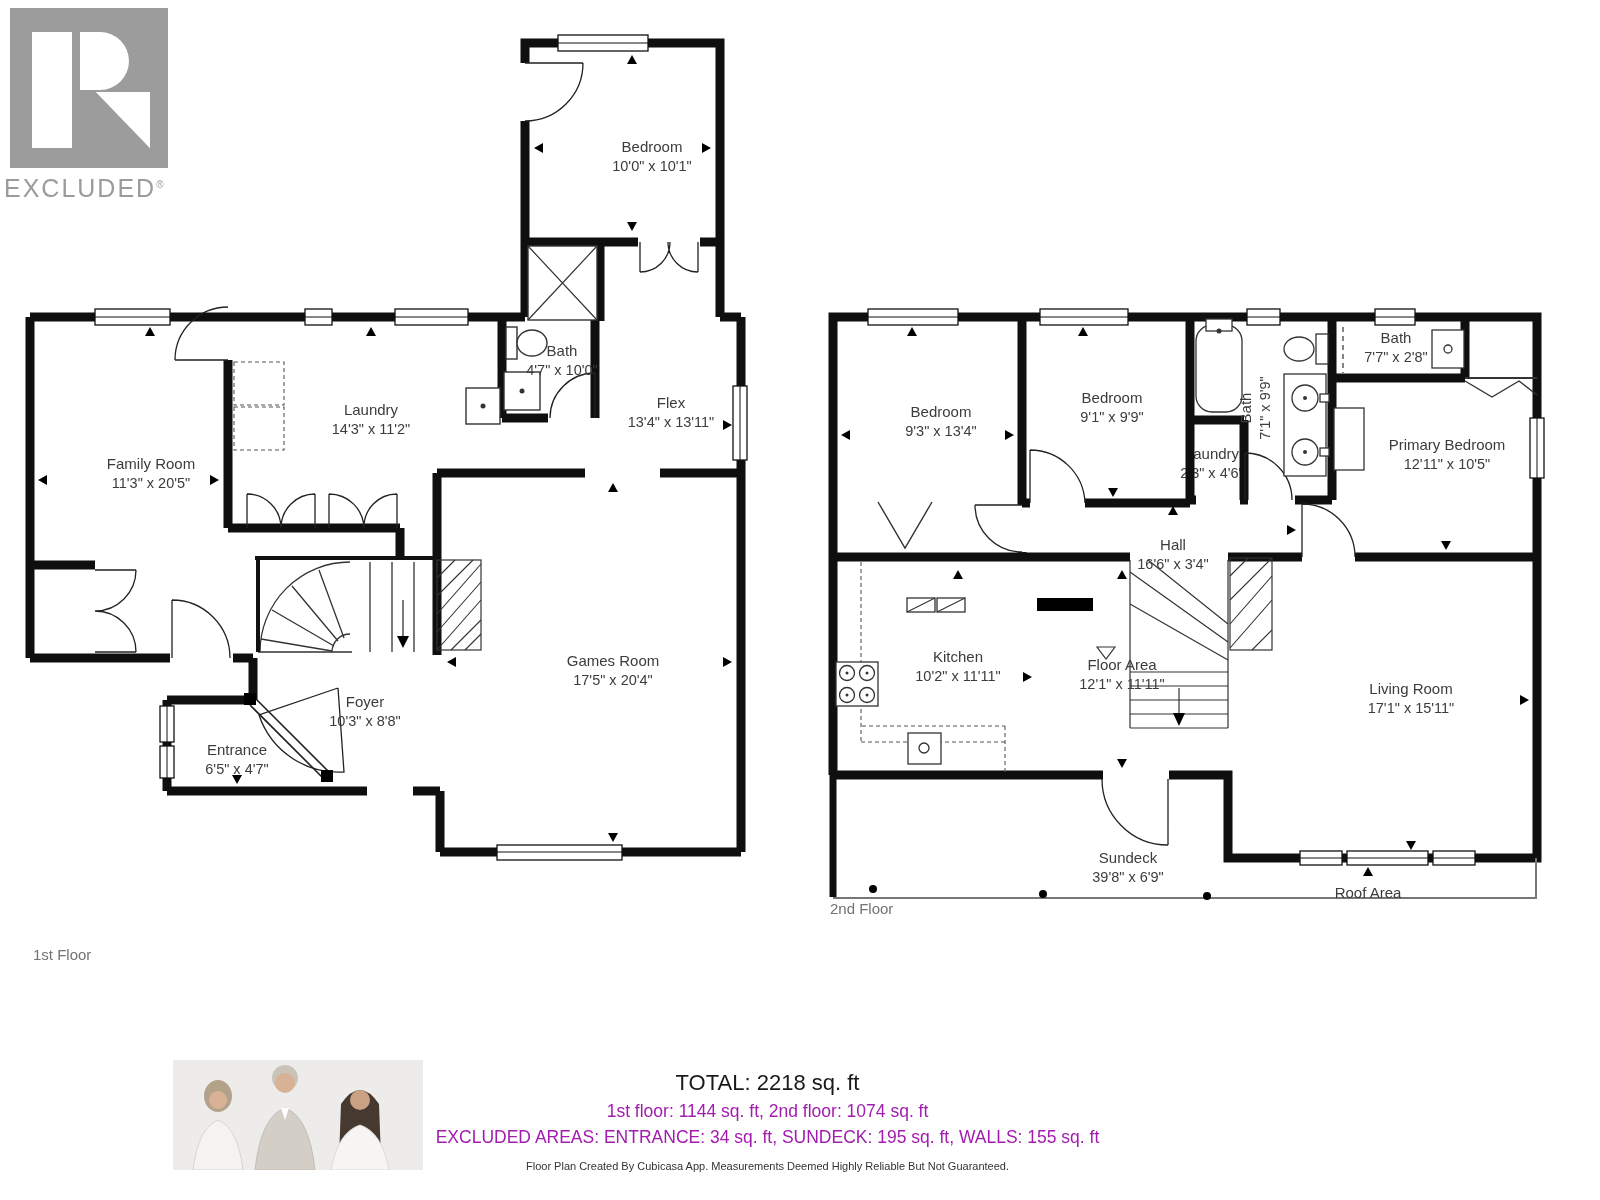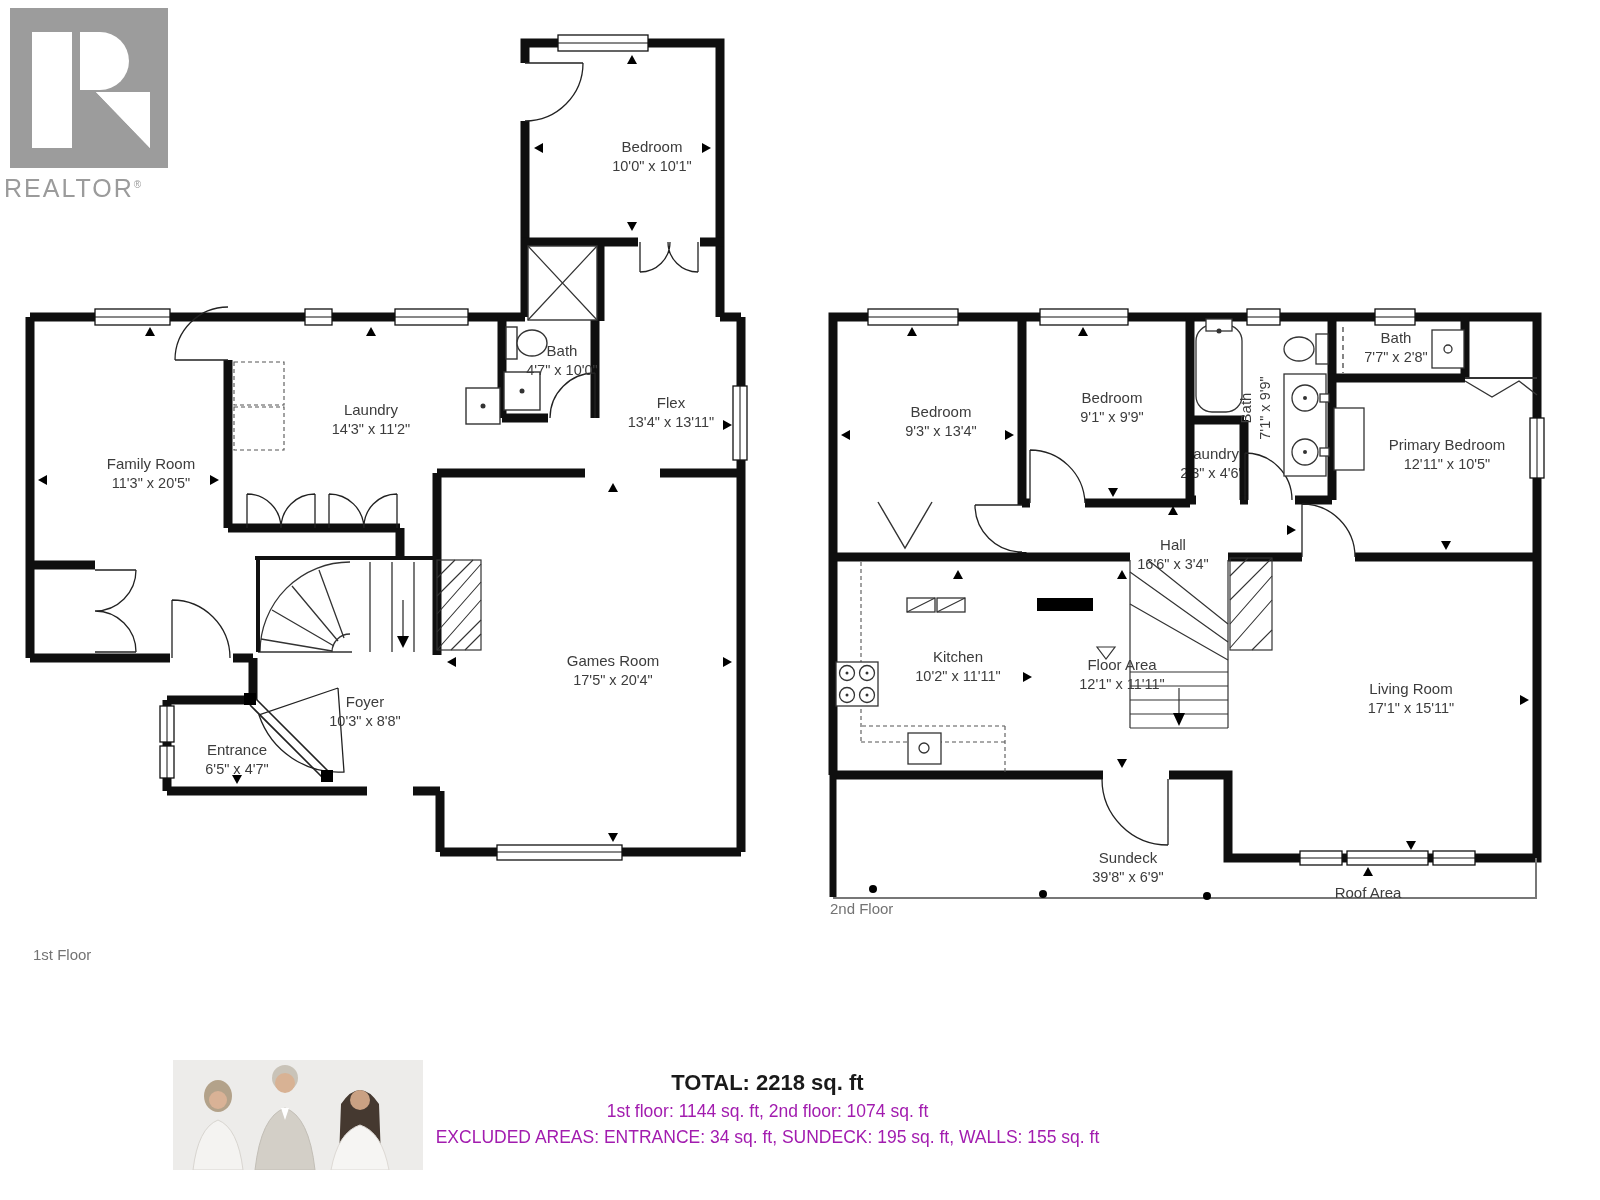--- a/index.html
+++ b/index.html
@@ -12,21 +12,21 @@
   .room-label.under{z-index:0;}
   .room-label.vert{transform:translate(-50%,-50%) rotate(-90deg);}
   .caption{position:absolute;z-index:2;font-size:15px;color:#737373;}
   
   .realtor{position:absolute;left:10px;top:8px;z-index:2;}
   .realtor-text{position:absolute;left:4px;top:174px;z-index:2;font-size:25px;letter-spacing:2px;
         color:#9b9b9b;font-weight:400;}
   .realtor-text sup{font-size:10px;letter-spacing:0;}
   
   .summary{position:absolute;left:0;top:1070px;width:1535px;text-align:center;z-index:2;color:#1a1a1a;}
-  .summary .total{font-size:22px;font-weight:bold;}
+  .summary .total{font-size:22px;font-weight:normal;}
   .summary .line{font-size:17.5px;margin-top:5px;color:#a21caf;}
   .summary .foot{font-size:11px;margin-top:12px;color:#333;}
   
   .agent{position:absolute;left:0;top:1055px;width:430px;height:120px;z-index:2;}
   .photo{position:absolute;left:173px;top:1060px;z-index:2;}
 </style>
 </head>
 <body>
 
 <div class="page">
@@ -227,21 +227,21 @@
     </g>
   </svg>
 
   <svg class="realtor" width="158" height="162" viewBox="0 0 158 162">
     <rect x="0" y="0" width="158" height="160" fill="#9c9c9c"></rect>
     <rect x="22" y="24" width="40" height="116" fill="#fff"></rect>
     <path d="M70,24 h20 a29,29 0 0 1 0,58 h-20 z" fill="#fff"></path>
     <polygon points="86,84 140,84 140,140 86,84" fill="#fff"></polygon>
     <polygon points="86,84 140,140 140,84" fill="#fff"></polygon>
   </svg>
-  <div class="realtor-text"><span>REALTOR</span><sup>®</sup></div>
+  <div class="realtor-text"><span>EXCLUDED</span><sup>®</sup></div>
 
   <div class="room-label" style="left:652px;top:157px">
     <span>Bedroom</span><span class="dims">10'0" x 10'1"</span></div>
   <div class="room-label" style="left:562px;top:361px">
     <span>Bath</span><span class="dims">4'7" x 10'0"</span></div>
   <div class="room-label" style="left:671px;top:413px">
     <span>Flex</span><span class="dims">13'4" x 13'11"</span></div>
   <div class="room-label" style="left:371px;top:420px">
     <span>Laundry</span><span class="dims">14'3" x 11'2"</span></div>
   <div class="room-label" style="left:151px;top:474px">
@@ -278,20 +278,21 @@
   <div class="room-label" style="left:1368px;top:893px">
     <span>Roof Area</span></div>
 
   <div class="caption" style="left:33px;top:946px">1st Floor</div>
   <div class="caption" style="left:830px;top:900px">2nd Floor</div>
 
   <div class="summary">
     <div class="total">TOTAL: 2218 sq. ft</div>
     <div class="line">1st floor: 1144 sq. ft, 2nd floor: 1074 sq. ft</div>
     <div class="line">EXCLUDED AREAS: ENTRANCE: 34 sq. ft, SUNDECK: 195 sq. ft, WALLS: 155 sq. ft</div>
+    <div class="foot">Floor Plan Created By Cubicasa App. Measurements Deemed Highly Reliable But Not Guaranteed.</div>
   </div>
 
   <div class="agent">
     
     
     
     
     
     
     

